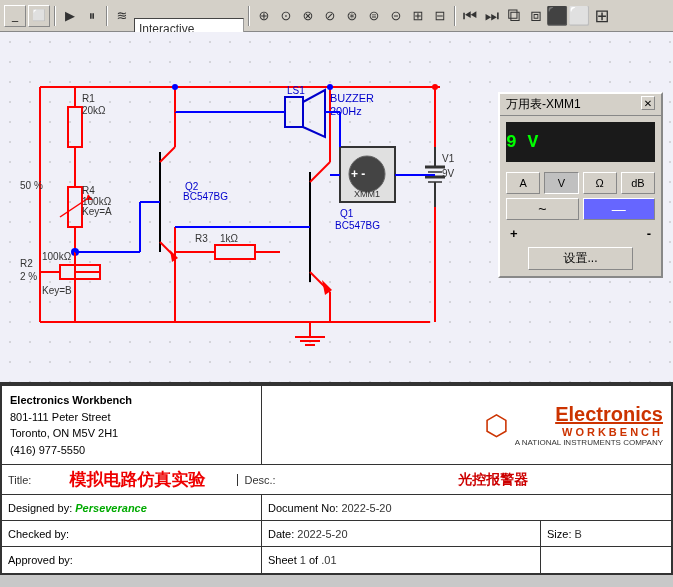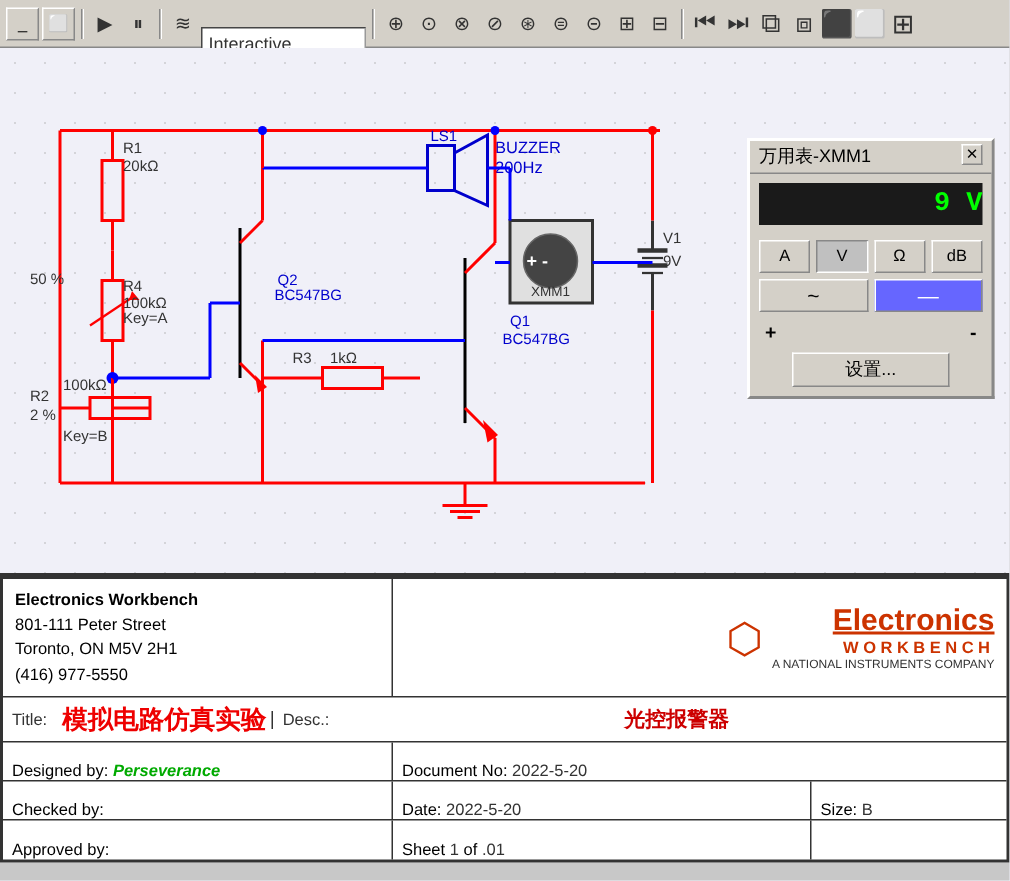--- a/index.html
+++ b/index.html
@@ -80,22 +80,22 @@
       background: #d4d0c8;
       border: 1px solid #888;
       border-top-color: #fff;
       border-left-color: #fff;
       display: flex; align-items: center; justify-content: center;
       font-size: 10px; cursor: pointer;
     }
     .multimeter-display {
       background: #1a1a1a;
       margin: 6px;
-      height: 28px;
-      display: flex; align-items: center; justify-content: flex-end;
+      height: 40px;
+      display: flex; align-items: center; justify-content: flex-start;
       font-size: 18px; font-weight: bold; color: #00ff00;
       font-family: 'Courier New', monospace;
     }
     .multimeter-buttons {
       display: flex; gap: 4px; padding: 4px 6px;
     }
     .mm-btn {
       flex: 1;
       height: 22px;
       background: #d4d0c8;
@@ -195,20 +195,21 @@
       font-size: 8px; color: #333;
     }
     .logo-icon {
       font-size: 28px; margin-right: 6px;
     }
     .title-row-title {
       display: flex;
       border-bottom: 1px solid #333;
       height: 30px;
       align-items: center;
+      gap: 28px;
     }
     .title-label {
       font-size: 11px; padding: 0 6px; color: #333;
     }
     .title-value {
       font-size: 17px; font-weight: bold; color: #e00;
       padding: 0 4px;
     }
     .title-desc-label {
       font-size: 11px; padding: 0 6px; color: #333; border-left: 1px solid #333; flex: 0 0 50px;
@@ -225,21 +226,21 @@
       height: 26px;
       align-items: center;
     }
     .info-row:last-child { border-bottom: none; }
     .info-cell {
       flex: 1;
       padding: 0 6px;
       font-size: 11px;
       border-right: 1px solid #333;
       height: 100%;
-      display: flex; align-items: flex-end;
+      display: flex; align-items: center;
     }
     .info-cell:last-child { border-right: none; }
     .info-cell .val { color: #00aa00; font-style: italic; font-weight: bold; }
     .info-cell .val2 { color: #333; }
   </style>
 </head>
 <body>
 
 <div id="toolbar">
   <div class="toolbar-btn">_</div>

